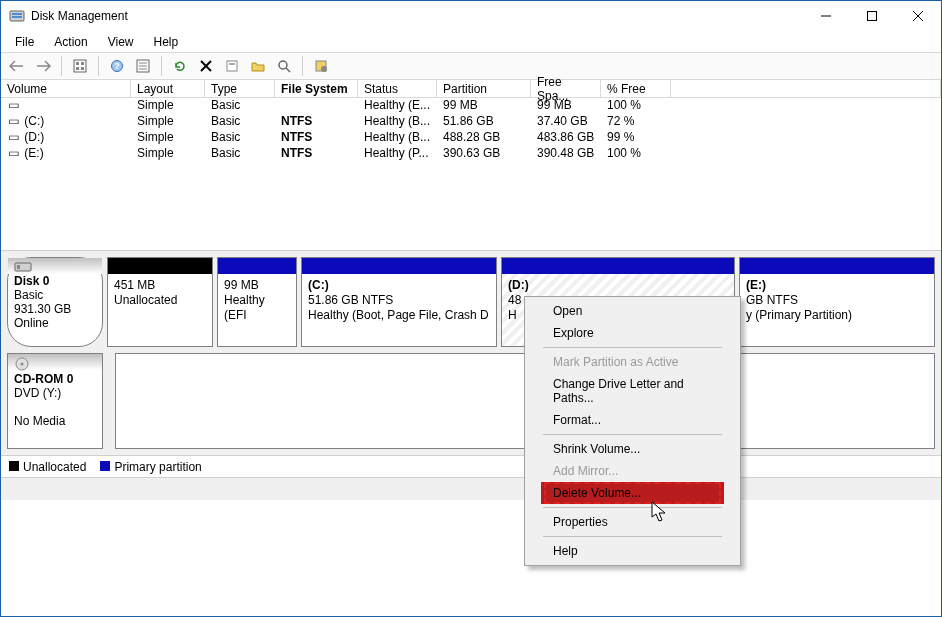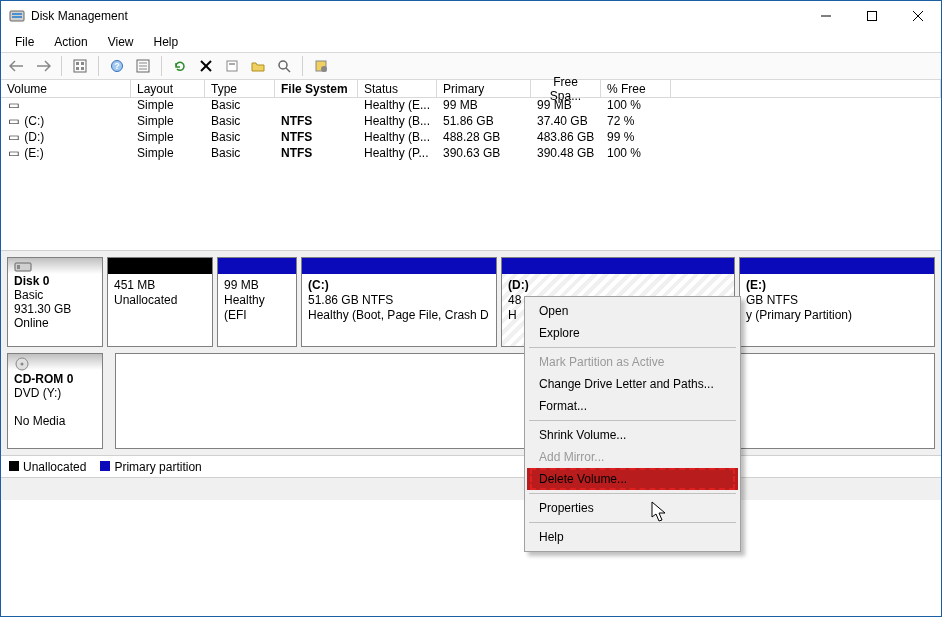--- a/index.html
+++ b/index.html
@@ -60,21 +60,20 @@
     height: 18px;
     display: flex;
     background: #fff;
   }
   .vh-cell {
     border-right: 1px solid #d9d9d9;
     border-bottom: 1px solid #d9d9d9;
     padding: 1px 6px;
     display: flex; align-items: center;
     background: #fff;
-    text-align: center;
   }
   .vh-cell:first-child { border-left: none; }
   .volumes-body {
     height: 152px;
     overflow: auto;
     background: #fff;
   }
   .vrow {
     display: flex;
     height: 16px;
@@ -165,21 +164,21 @@
   }
 
   
   .context-menu {
     position: absolute;
     left: 523px; top: 295px;
     width: 217px;
     background: #f0f0f0;
     border: 1px solid #a0a0a0;
     box-shadow: 4px 4px 4px rgba(0,0,0,0.25);
-    padding: 3px 2px;
+    padding: 3px 16px;
     z-index: 100;
   }
   .cm-item {
     padding: 4px 12px;
     cursor: default;
     position: relative;
   }
   .cm-item.disabled { color: #9a9a9a; }
   .cm-item.hover { background: #b91c1c; }
   .cm-sep { height: 1px; background: #c0c0c0; margin: 3px 2px; }
@@ -311,21 +310,21 @@
       </svg>
     </div>
 </div>
 
 <div class="volumes-header">
   <div class="vh-cell col-volume">Volume</div>
   <div class="vh-cell col-layout">Layout</div>
   <div class="vh-cell col-type">Type</div>
   <div class="vh-cell col-fs">File System</div>
   <div class="vh-cell col-status">Status</div>
-  <div class="vh-cell col-capacity">Primary</div>
+  <div class="vh-cell col-capacity">Partition</div>
   <div class="vh-cell col-free">Free Spa...</div>
   <div class="vh-cell col-pfree">% Free</div>
   <div class="vh-cell col-rest"></div>
 </div>
 <div class="volumes-body">
   <div class="vrow">
     <div class="vcell col-volume"><span class="drv-icon">▭</span> <span></span></div>
     <div class="vcell col-layout">Simple</div>
     <div class="vcell col-type">Basic</div>
     <div class="vcell col-fs"></div>
@@ -362,21 +361,21 @@
     <div class="vcell col-status">Healthy (P...</div>
     <div class="vcell col-capacity">390.63 GB</div>
     <div class="vcell col-free">390.48 GB</div>
     <div class="vcell col-pfree">100 %</div>
   </div>
 </div>
 
 <div class="disk-panel">
 
   <div class="disk-row">
-    <div class="disk-info" style="height:90px;">
+    <div class="disk-info" style="height:90px;border-radius:24px;">
       <div class="grad"></div>
       <div class="icon">
         <svg width="18" height="14">
             <rect x="1" y="3" width="16" height="8" rx="1" fill="#d0d0d0" stroke="#666"></rect>
             <rect x="3" y="5" width="3" height="4" fill="#888"></rect>
           </svg>
       </div>
       <b>Disk 0</b><br>
       <span>Basic</span><br>
       <span>931.30 GB</span><br>

